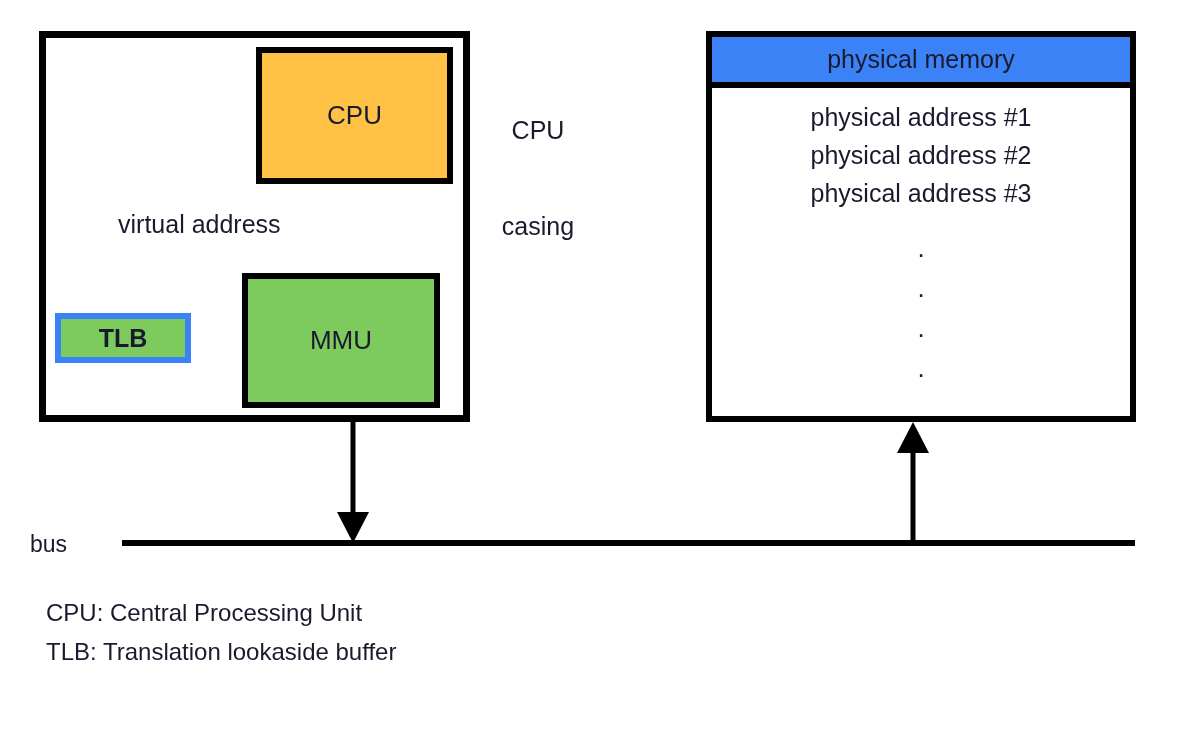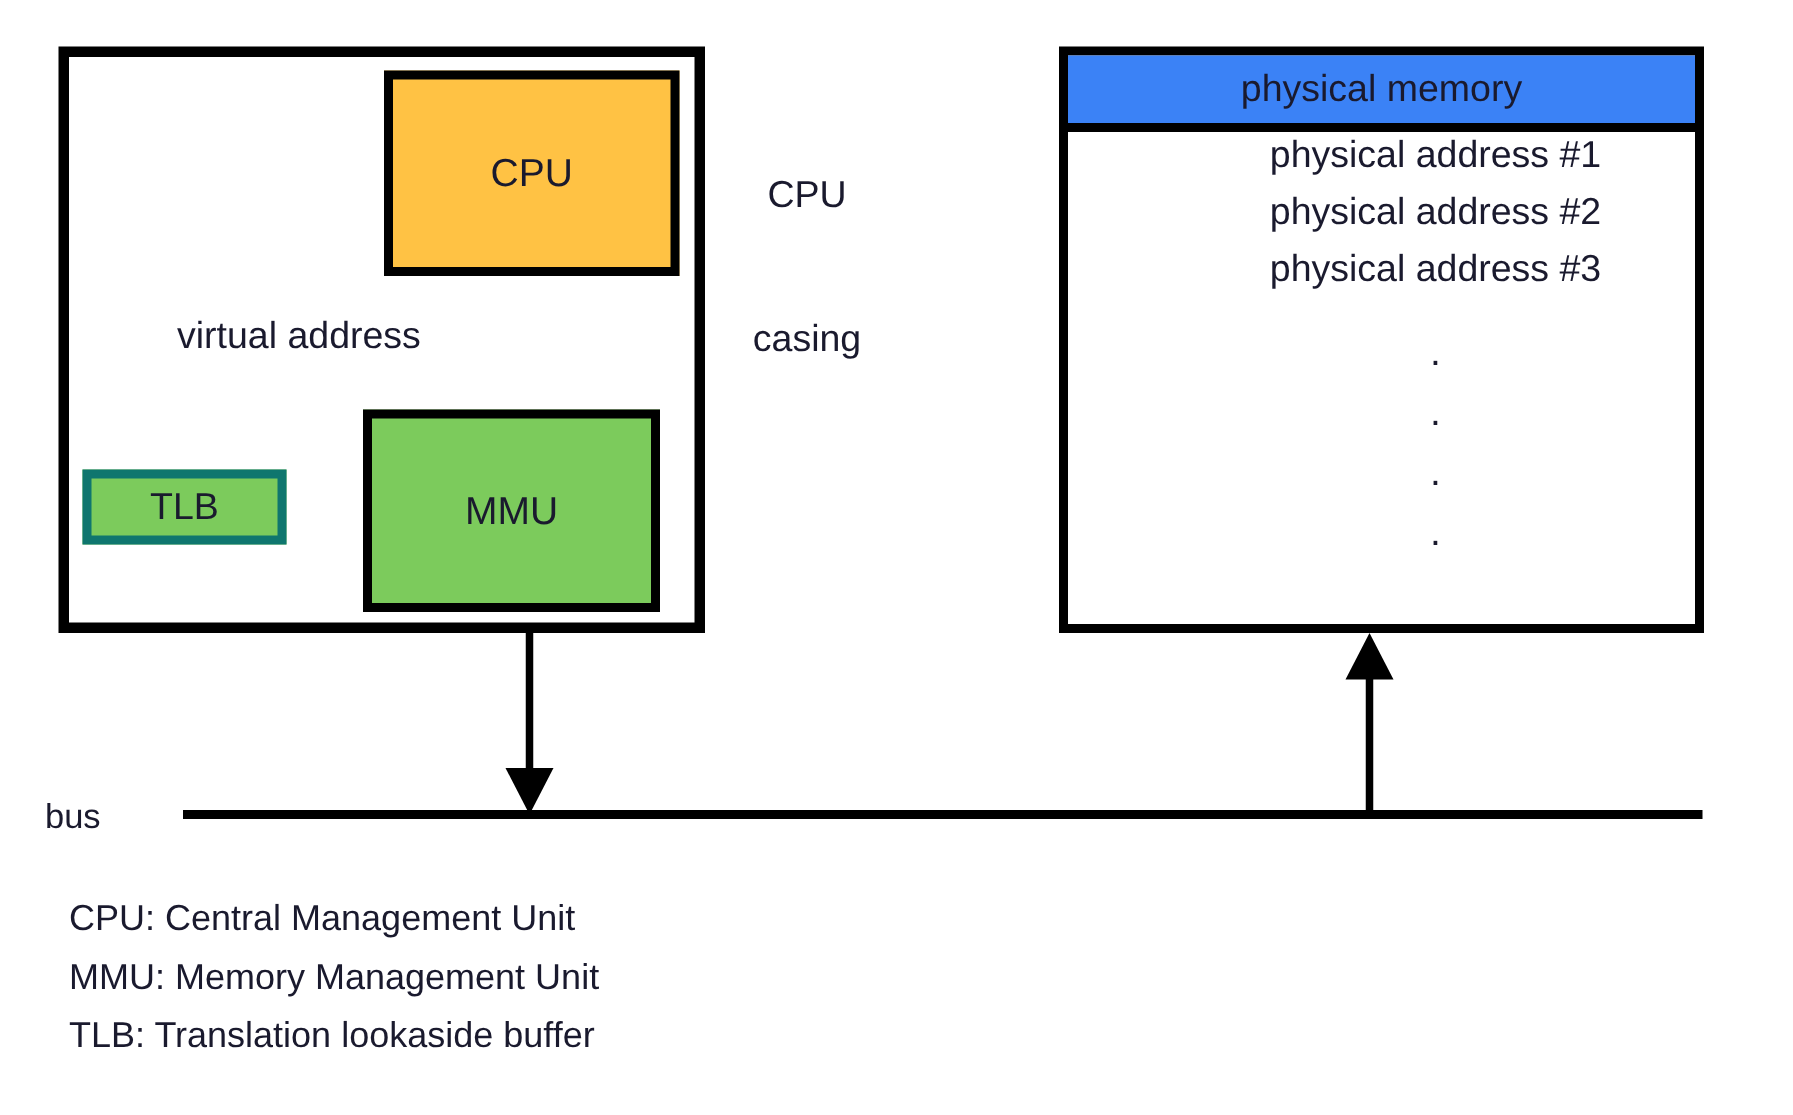--- a/index.html
+++ b/index.html
@@ -74,23 +74,24 @@
     background: #7CCB5C;
     font-size: 26px;
   }
 
   
   #tlb-box {
     left: 55px;
     top: 313px;
     width: 136px;
     height: 50px;
-    border: 6px solid #0f766e;
+    border: 6px solid #3b82f6;
     background: #7CCB5C;
     font-size: 25px;
+    font-weight: bold;
   }
 
   
   #memory-box {
     left: 706px;
     top: 31px;
     width: 430px;
     height: 391px;
     border: 6px solid #000000;
     background: #ffffff;
@@ -106,24 +107,23 @@
     border-bottom: 6px solid #000000;
     box-sizing: border-box;
     display: flex;
     align-items: center;
     justify-content: center;
     font-size: 25px;
   }
   #memory-rows {
     position: absolute;
     left: 0;
-    top: 47px;
+    top: 61px;
     width: 100%;
     text-align: center;
-    margin-left: 36px;
   }
   .mem-row {
     font-size: 25px;
     line-height: 38px;
   }
   .mem-dots {
     text-align: center;
     font-size: 26px;
     line-height: 40px;
     letter-spacing: 0;
@@ -235,18 +235,17 @@
       <div class="mem-dots">.</div>
     </div>
   </div>
 
   <div class="label" id="virtual-address-label">virtual address</div>
 
 
   <div class="label" id="bus-label">bus</div>
 
   <div id="legend">
-    <div class="legend-line">CPU: Central Management Unit</div>
-    <div class="legend-line">MMU: Memory Management Unit</div>
+    <div class="legend-line">CPU: Central Processing Unit</div>
     <div class="legend-line">TLB: Translation lookaside buffer</div>
   </div>
 
 </div>
 
 </body></html>

